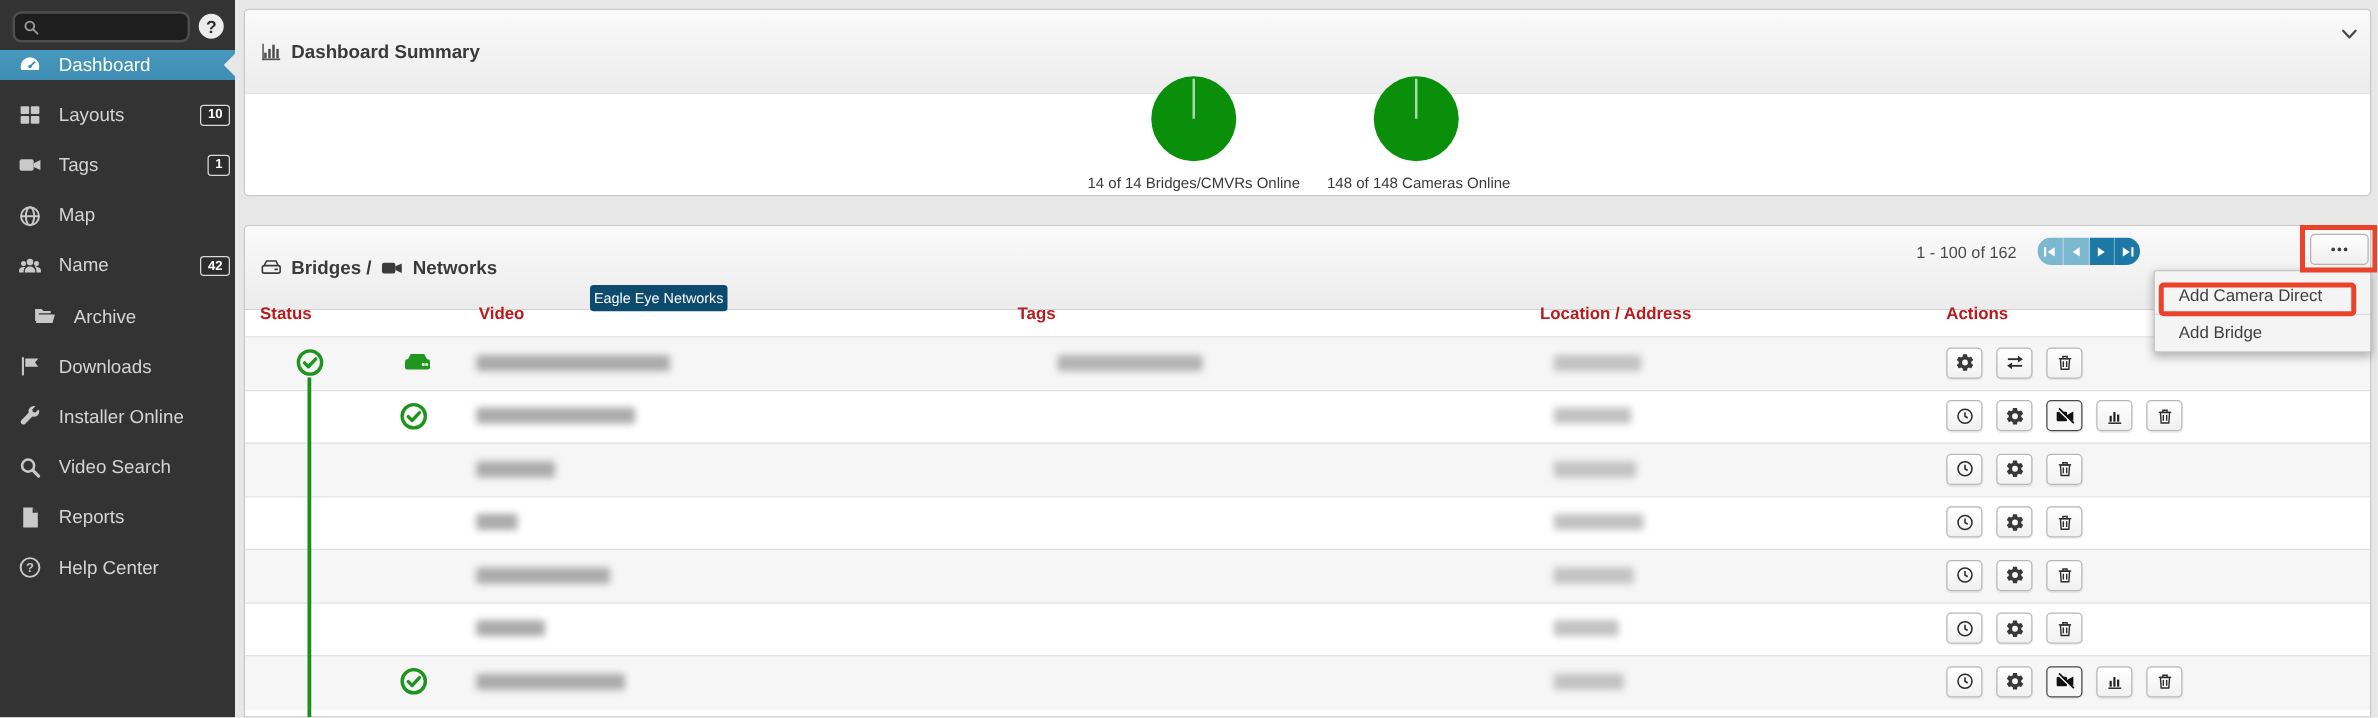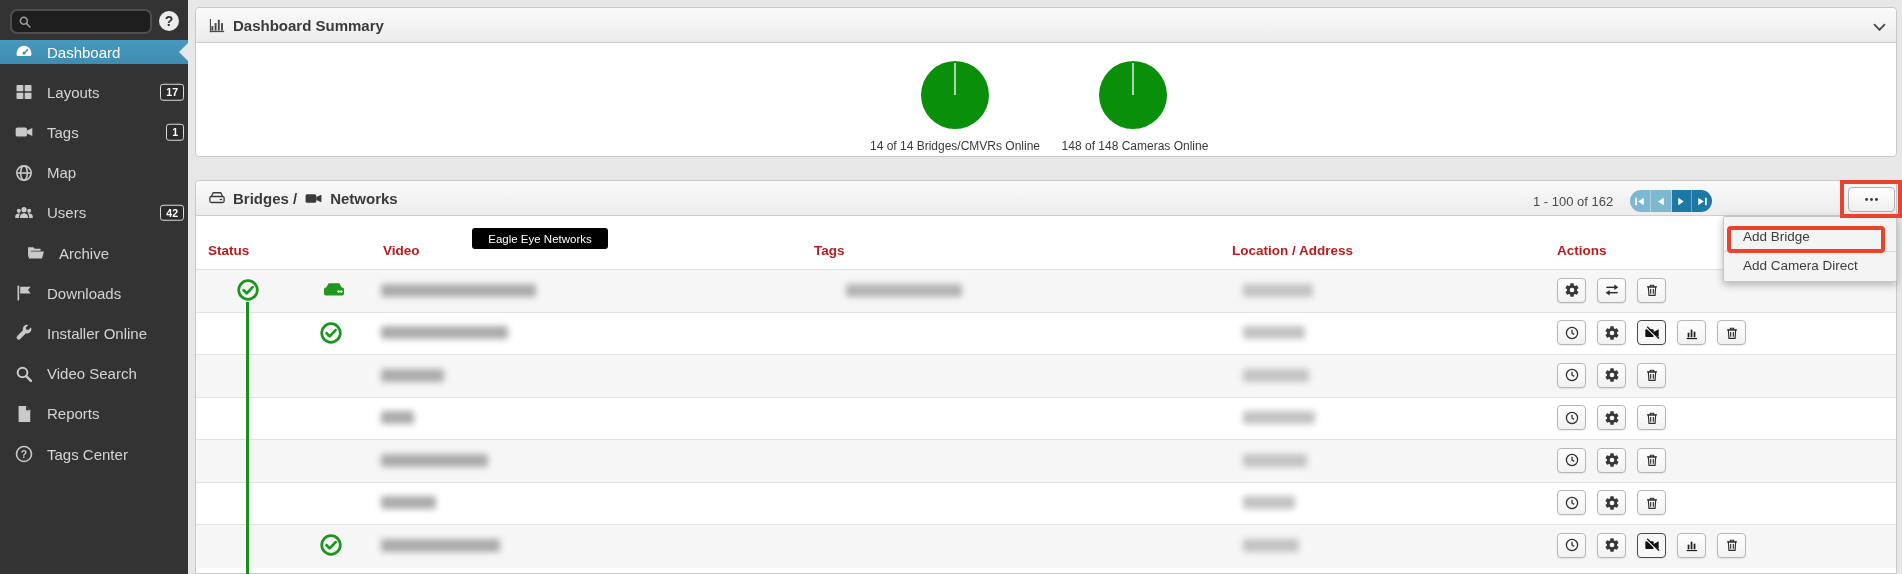--- a/index.html
+++ b/index.html
@@ -22,21 +22,21 @@
   .nav-icon{width:20px;height:20px;margin-left:14px;margin-right:13px;flex:none;}
   .badge{position:absolute;right:4px;top:50%;transform:translateY(-50%);background:#2c2c2c;
       border:1px solid #d9d9d9;border-radius:3px;color:#fff;font-size:10.5px;font-weight:bold;
       padding:2px 5px;line-height:1;}
   .notch{position:absolute;right:0;top:50%;transform:translateY(-50%);width:0;height:0;
       border-top:9px solid transparent;border-bottom:9px solid transparent;border-right:9px solid #e7e7e7;}
   
   .panel{position:absolute;left:195px;width:1702px;background:#ffffff;border:1px solid #c9c9c9;
       border-radius:4px;box-sizing:border-box;}
   .panel-header{height:34px;background:linear-gradient(#fafafa,#ececec);border-bottom:1px solid #d0d0d0;
-      border-radius:4px 4px 0 0;display:flex;align-items:center;padding:0 12px;
+      border-radius:4px 4px 0 0;display:flex;align-items:center;padding:16px 12px;
       font-weight:bold;color:#3a3a3a;font-size:15px;gap:7px;}
   #panel-summary{top:7px;height:150px;}
   #panel-table{top:180px;height:394px;border-radius:4px 4px 0 0;}
   .pie{position:absolute;top:55px;width:80px;height:80px;z-index:2;}
   .pie-label{position:absolute;top:139px;width:300px;text-align:center;font-size:12px;color:#3a3a3a;z-index:2;}
   .chevron{position:absolute;left:1871px;top:19px;width:17px;height:17px;cursor:pointer;z-index:2;}
   
   .range-text{position:absolute;left:1533px;top:194px;font-size:13px;color:#4a4a4a;z-index:2;}
   .pager{position:absolute;left:1630px;top:190px;width:82px;height:22px;display:flex;
       border-radius:11px;overflow:hidden;z-index:2;}
@@ -50,21 +50,21 @@
       background:linear-gradient(#ffffff,#efefef);border:1px solid #b3b3b3;border-radius:4px;
       display:flex;align-items:center;justify-content:center;box-sizing:border-box;z-index:2;}
   .more-btn .icon{width:17px;height:17px;}
   .menu{position:absolute;left:1723px;top:216px;width:174px;height:66px;background:#f4f4f4;
       border:1px solid #c6c6c6;border-radius:2px;box-shadow:0 3px 8px rgba(0,0,0,.28);
       box-sizing:border-box;padding-top:6px;z-index:6;}
   .menu-item{height:28px;line-height:28px;padding-left:19px;font-size:13.5px;color:#3d3d3d;cursor:pointer;}
   .menu-item + .menu-item{border-top:1px solid #dcdcdc;}
   .annot{position:absolute;border:4px solid var(--c-red,#e9432b);background:transparent;
       pointer-events:none;z-index:7;box-sizing:border-box;}
-  .tooltip{position:absolute;left:472px;top:228px;width:136px;height:21px;background:#000000;
+  .tooltip{position:absolute;left:472px;top:228px;width:110px;height:21px;background:#0c4a6e;
       border-radius:3px;color:#ffffff;font-size:11.5px;display:flex;align-items:center;
       justify-content:center;z-index:5;}
   .col-header{position:absolute;top:243px;font-size:13.5px;font-weight:bold;color:#b91c1c;z-index:2;}
   .row-stripe{position:absolute;left:196px;width:1700px;height:42.5px;border-top:1px solid #e2e2e2;z-index:1;}
   .green-line{position:absolute;left:246px;top:302px;width:3px;height:272px;
       background:var(--c-line,#1b8e1b);z-index:2;}
   .status-icon{position:absolute;width:24px;height:24px;z-index:2;}
   .bridge-icon{position:absolute;width:26px;height:24px;z-index:2;}
   .blur{position:absolute;height:13px;border-radius:2px;filter:blur(3px);z-index:2;}
   .blur.name{background:#ababab;}
@@ -105,21 +105,21 @@
         <div class="nav-item" style="top: 80.2px;">
           <span class="icon nav-icon"><svg xmlns="http://www.w3.org/2000/svg" viewBox="0 0 24 24" width="100%" height="100%">
               <g fill="#c9c9c9">
                 <rect x="3" y="3.5" width="8.2" height="7.6" rx="1"></rect>
                 <rect x="12.8" y="3.5" width="8.2" height="7.6" rx="1"></rect>
                 <rect x="3" y="12.9" width="8.2" height="7.6" rx="1"></rect>
                 <rect x="12.8" y="12.9" width="8.2" height="7.6" rx="1"></rect>
               </g>
             </svg></span>
           <span class="nav-label">Layouts</span>
-          <span class="badge">17</span>
+          <span class="badge">10</span>
         </div>
         <div class="nav-item" style="top: 120.4px;">
           <span class="icon nav-icon"><svg xmlns="http://www.w3.org/2000/svg" viewBox="0 0 24 24" width="100%" height="100%">
               <g fill="#c9c9c9">
                 <rect x="2" y="6.5" width="13.5" height="11" rx="2"></rect>
                 <path d="M15.5 10.2l6.5-3v9.6l-6.5-3z"></path>
               </g>
             </svg></span>
           <span class="nav-label">Tags</span>
           <span class="badge">1</span>
@@ -138,21 +138,21 @@
           <span class="icon nav-icon"><svg xmlns="http://www.w3.org/2000/svg" viewBox="0 0 24 24" width="100%" height="100%">
               <g fill="#c9c9c9">
                 <circle cx="12" cy="8" r="3.1"></circle>
                 <circle cx="5.8" cy="9.3" r="2.4"></circle>
                 <circle cx="18.2" cy="9.3" r="2.4"></circle>
                 <path d="M12 12.2c2.8 0 5 2 5 4.8v1H7v-1c0-2.8 2.2-4.8 5-4.8z"></path>
                 <path d="M5.8 12.6c.6 0 1.2.1 1.7.4-1 1-1.6 2.3-1.6 3.8v1.2H1.5V16c0-2 1.9-3.4 4.3-3.4z"></path>
                 <path d="M18.2 12.6c2.4 0 4.3 1.4 4.3 3.4v2h-4.4V16c0-1.5-.6-2.8-1.6-3.8.5-.3 1.1-.4 1.7-.4z"></path>
               </g>
             </svg></span>
-          <span class="nav-label">Users</span>
+          <span class="nav-label">Name</span>
           <span class="badge">42</span>
         </div>
         <div class="nav-item" style="top: 241px; padding-left: 12px;">
           <span class="icon nav-icon"><svg xmlns="http://www.w3.org/2000/svg" viewBox="0 0 24 24" width="100%" height="100%">
               <g fill="#c9c9c9">
                 <path d="M2.5 5h6.2l1.8 2h7v2.2H6.3L4 16.5H2.5z"></path>
                 <path d="M5.5 10.2h16l-2.3 8.3H3.2z"></path>
               </g>
             </svg></span>
           <span class="nav-label">Archive</span>
@@ -186,21 +186,21 @@
               <path fill="#c9c9c9" d="M5.5 2.5h9l5 5v14h-14z"></path>
               <path fill="#333333" d="M14.5 2.5v5h5z"></path>
             </svg></span>
           <span class="nav-label">Reports</span>
         </div>
         <div class="nav-item" style="top: 442px;">
           <span class="icon nav-icon"><svg xmlns="http://www.w3.org/2000/svg" viewBox="0 0 24 24" width="100%" height="100%">
               <circle cx="12" cy="12" r="9" fill="none" stroke="#c9c9c9" stroke-width="1.9"></circle>
               <text x="12" y="16.2" text-anchor="middle" font-size="12.5" font-weight="bold" font-family="Liberation Sans,sans-serif" fill="#c9c9c9">?</text>
             </svg></span>
-          <span class="nav-label">Tags Center</span>
+          <span class="nav-label">Help Center</span>
         </div>
       </div>
   </div>
 
   <div class="panel" id="panel-summary">
     <div class="panel-header">
       <span class="icon" style="width:18px;height:18px;"><svg xmlns="http://www.w3.org/2000/svg" viewBox="0 0 24 24" width="100%" height="100%">
             <g fill="#4a4a4a">
               <rect x="4.5" y="13.5" width="2.6" height="6"></rect>
               <rect x="8.8" y="9.5" width="2.6" height="10"></rect>
@@ -281,22 +281,22 @@
     <span class="icon"><svg xmlns="http://www.w3.org/2000/svg" viewBox="0 0 24 24" width="100%" height="100%">
           <g fill="#3c3c3c">
             <circle cx="5" cy="12" r="2.1"></circle>
             <circle cx="12" cy="12" r="2.1"></circle>
             <circle cx="19" cy="12" r="2.1"></circle>
           </g>
         </svg></span>
   </div>
 
   <div class="menu">
+    <div class="menu-item">Add Camera Direct</div>
     <div class="menu-item">Add Bridge</div>
-    <div class="menu-item">Add Camera Direct</div>
   </div>
 
   <div class="tooltip">Eagle Eye Networks</div>
 
   <div id="col-headers">
       <span class="col-header" style="left: 208px;">Status</span>
       <span class="col-header" style="left: 383px;">Video</span>
       <span class="col-header" style="left: 814px;">Tags</span>
       <span class="col-header" style="left: 1232px;">Location / Address</span>
       <span class="col-header" style="left: 1557px;">Actions</span>

